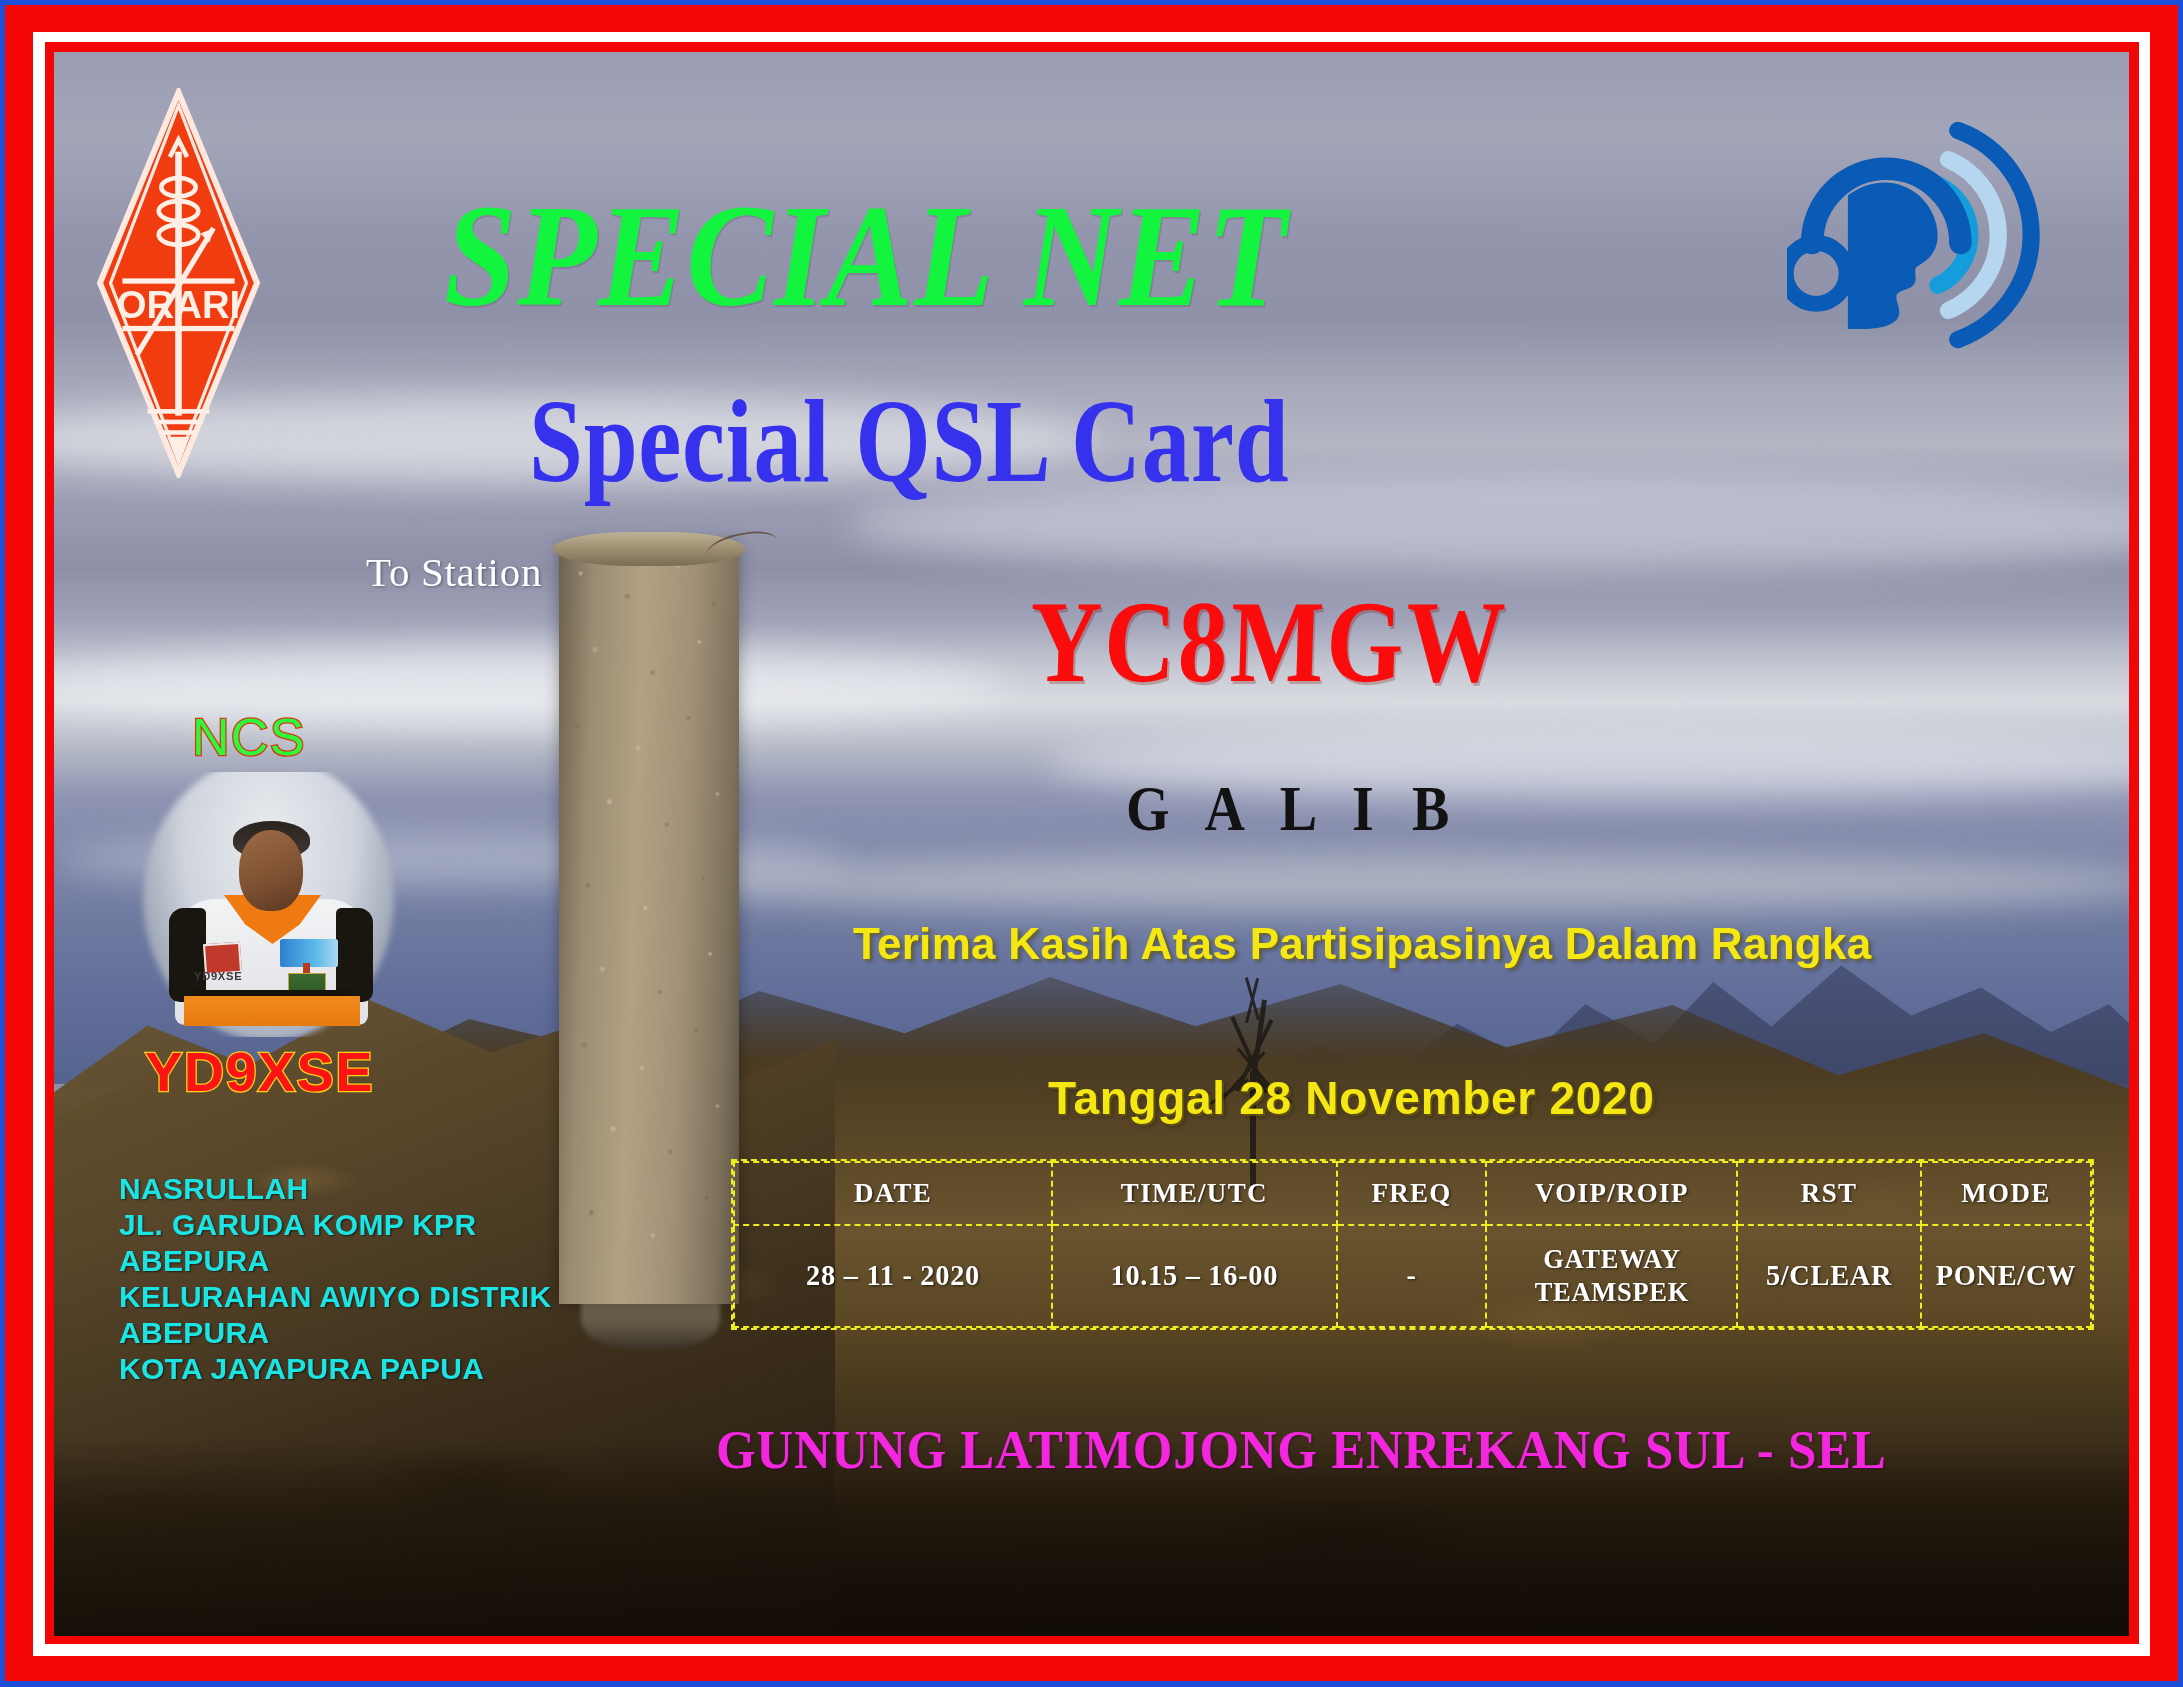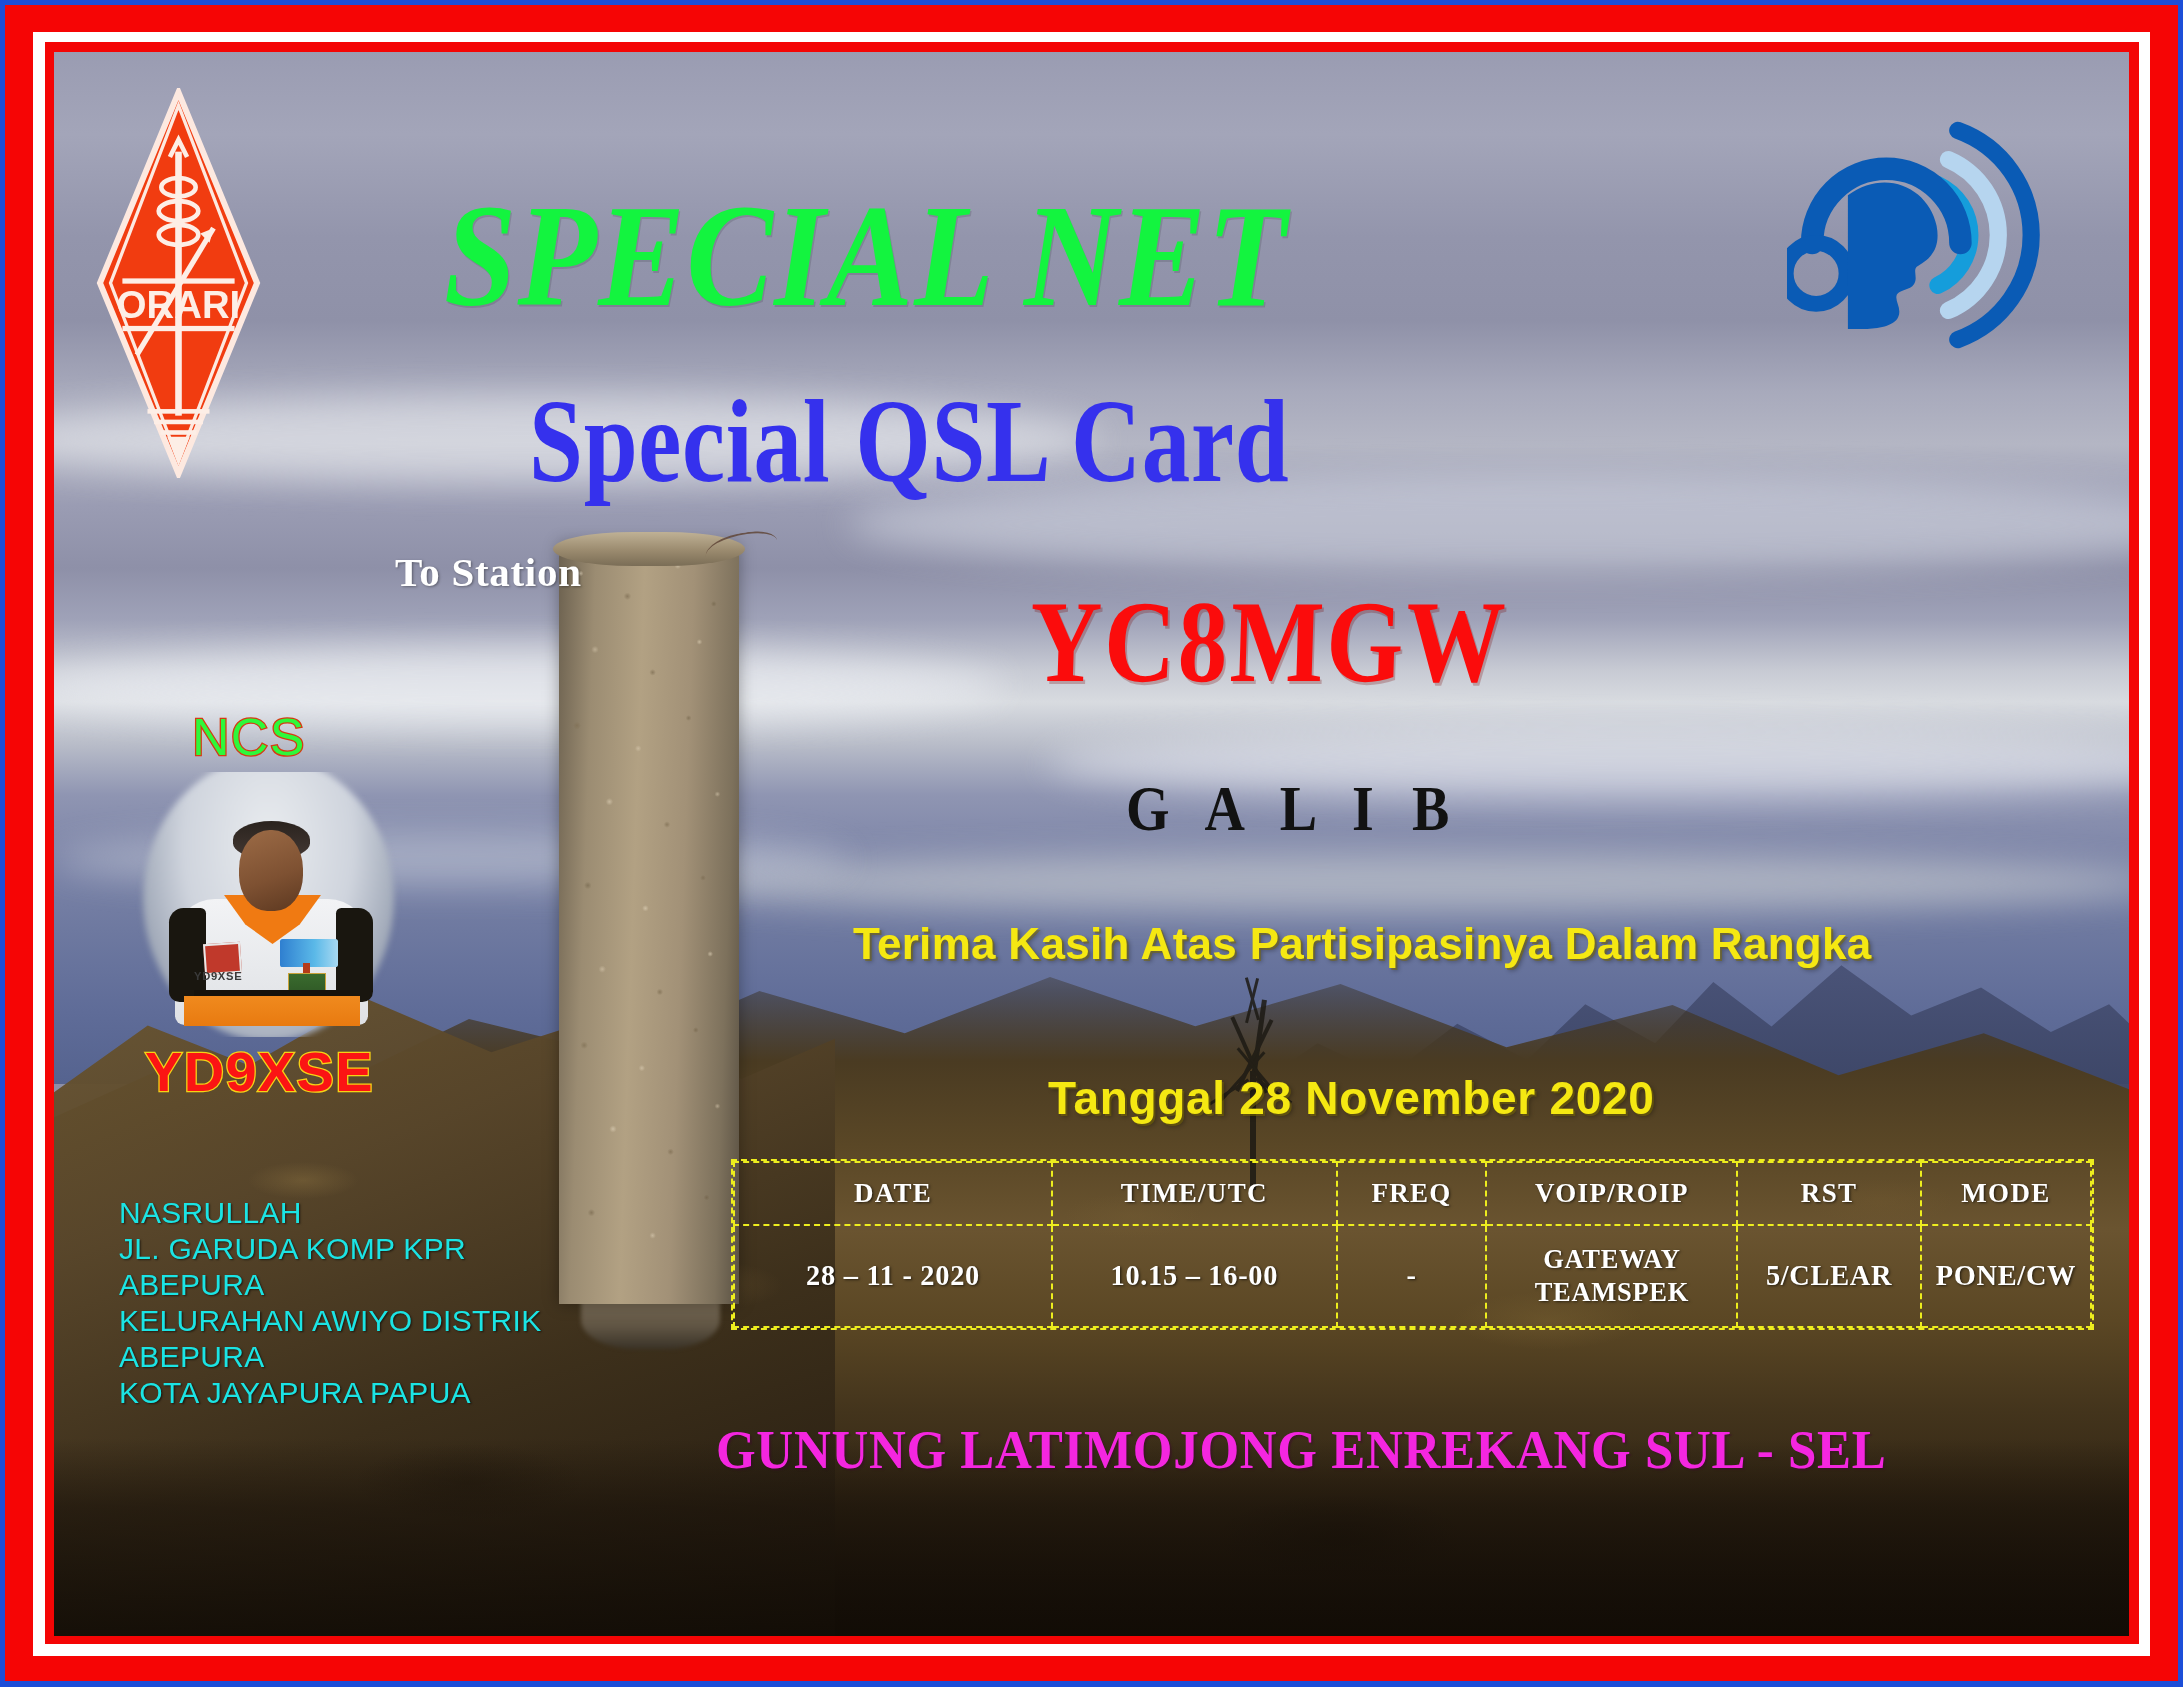--- a/index.html
+++ b/index.html
@@ -198,22 +198,22 @@
     text-shadow:1.3px 1.3px 0 rgba(0,0,0,.12);
   }
   .title-qsl{
     left:475px;top:322px;
     font-family:"Liberation Serif",serif;font-weight:bold;
     font-size:97px;letter-spacing:0.7px;
     color:#3531ed;
     transform:scaleY(1.22);transform-origin:left top;
   }
   .to-station{
-    left:341px;top:496px;
-    font-family:"Liberation Serif",serif;font-weight:bold;
+    left:312px;top:496px;
+    font-family:"Liberation Serif",serif;font-weight:normal;
     font-size:41px;color:#ffffff;letter-spacing:0.7px;
     text-shadow:1.3px 1.3px 2.6px rgba(0,0,0,.35);
   }
   .callsign{
     left:978px;top:523px;
     font-family:"Liberation Serif",serif;font-weight:bold;
     font-size:99px;letter-spacing:2.6px;color:#fb0c0c;
     transform:scaleY(1.18) skewX(-2deg);transform-origin:left top;
     text-shadow:2px 2px 0 rgba(120,0,0,.25);
   }
@@ -336,25 +336,24 @@
   .callsign2{
     left:91px;top:987px;
     font-family:"Liberation Sans",sans-serif;font-weight:bold;
     font-size:56px;letter-spacing:1.3px;color:#fb1414;
     -webkit-text-stroke:2.6px #f5d216;
     paint-order:stroke fill;
   }
 
   .addr-block{
     position:absolute;left:65px;top:1119px;
-    font-family:"Liberation Sans",sans-serif;font-weight:normal;
+    font-family:"Liberation Sans",sans-serif;font-weight:bold;
     font-size:30px;line-height:36px;color:#1be4e4;
     letter-spacing:0.3px;
     text-shadow:1.3px 1.3px 2px rgba(0,0,0,.55);
-    margin-top:24px;
   }
   .addr-block div{white-space:nowrap;}
 
   
   .qso-table{
     position:absolute;left:677px;top:1107px;width:1363px;height:171px;
     border:2.6px dashed #eded1e;
     box-sizing:border-box;
     border-collapse:collapse;
   }

